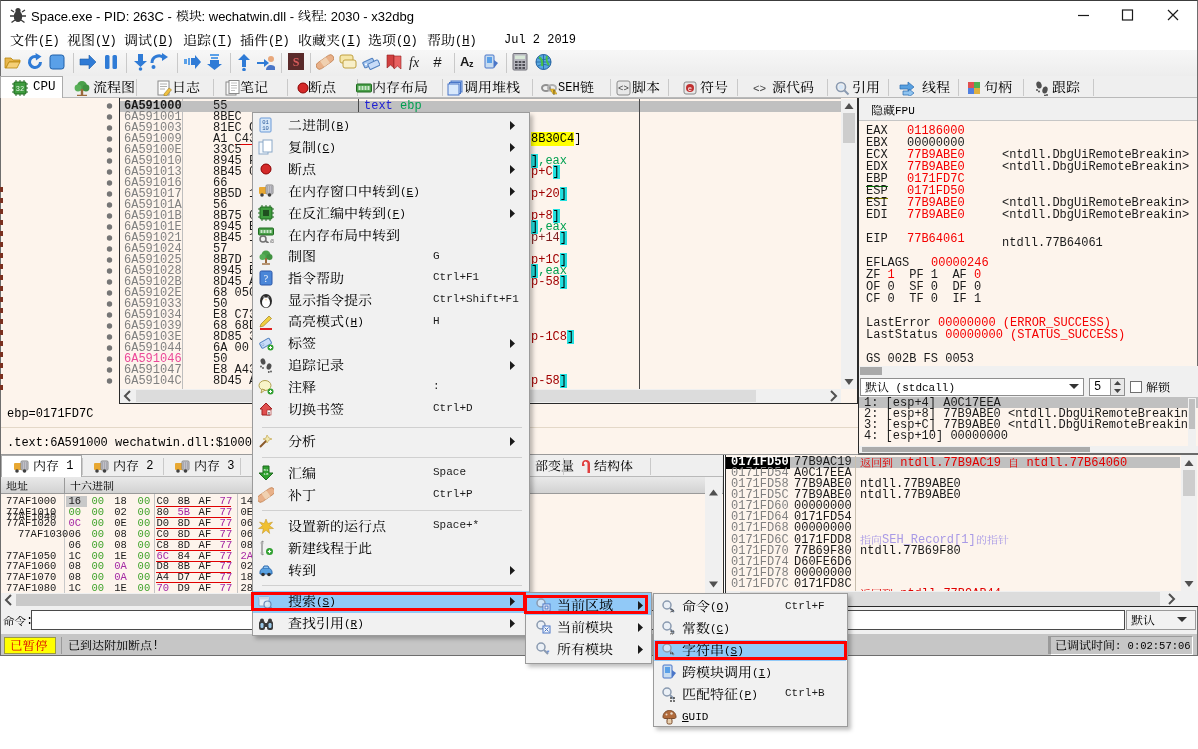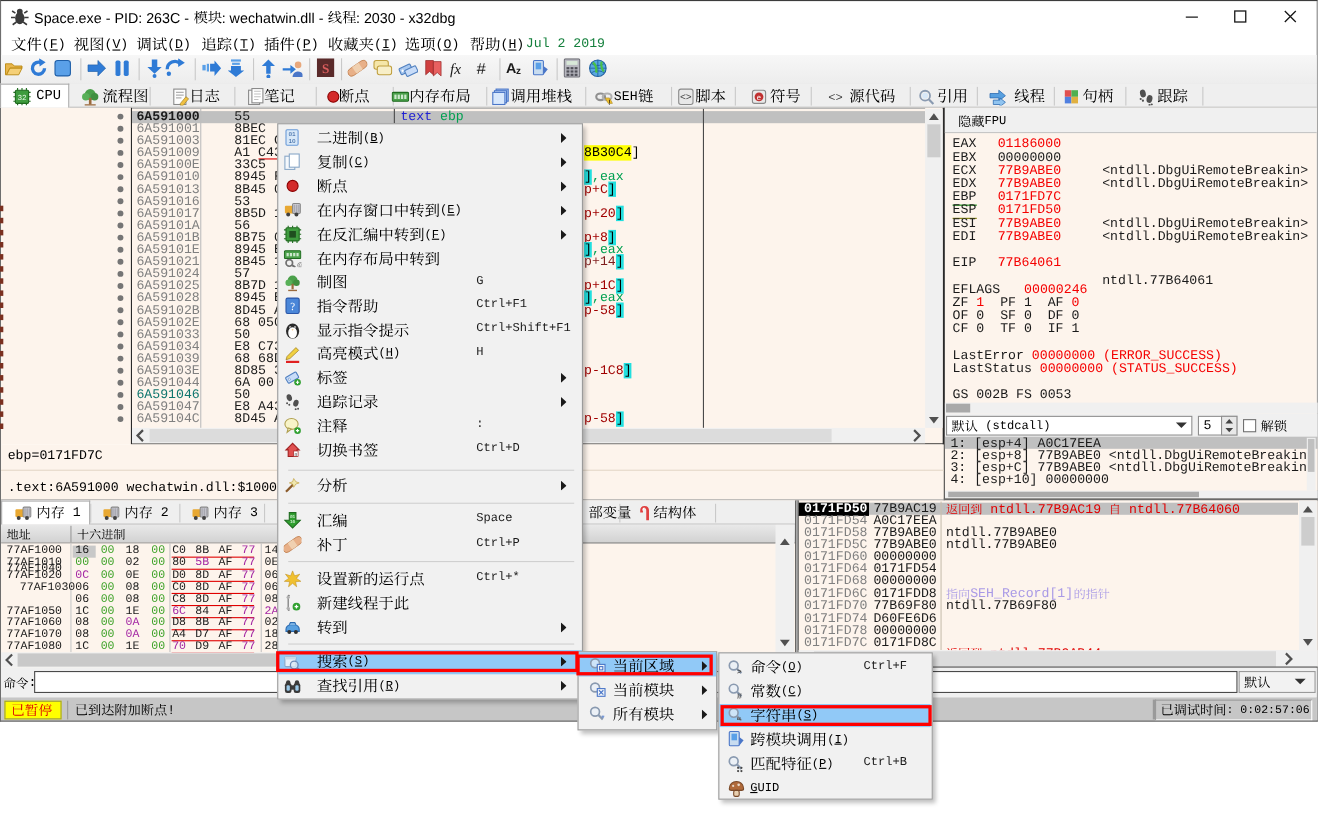--- a/index.html
+++ b/index.html
@@ -244,21 +244,21 @@
   </div>
 <div style="position:absolute;left:427px;top:33.8px;display:flex;align-items:center;height:14px">
     <div style="flex:none">
       <svg width="28" height="14" viewBox="0 0 250 125" style="fill:#000;display:block">
         <use href="#u5E2E" x="0"></use>
         <use href="#u52A9" x="125"></use>
       </svg>
     </div>
     <span style="flex:none;font:12px 'Liberation Mono',monospace;color:#000;line-height:14px;white-space:pre">(<u>H</u>)</span>
   </div>
-<div style="position:absolute;left:478px;top:32.6px;font:12px 'Liberation Mono',monospace;color:#15803d;white-space:pre;line-height:14px">Jul 2 2019</div>
+<div style="position:absolute;left:504px;top:32.6px;font:12px 'Liberation Mono',monospace;color:#000000;white-space:pre;line-height:14px">Jul 2 2019</div>
 <div style="position:absolute;left:1px;top:50px;width:1196px;height:26px;background:linear-gradient(#F7F7F7,#EDEDED);border-bottom:1px solid #D9D9D9"></div>
 <div style="position:absolute;left:73px;top:53px;width:1px;height:20px;background:#C9C9C9"></div>
 <div style="position:absolute;left:126px;top:53px;width:1px;height:20px;background:#C9C9C9"></div>
 <div style="position:absolute;left:177px;top:53px;width:1px;height:20px;background:#C9C9C9"></div>
 <div style="position:absolute;left:230px;top:53px;width:1px;height:20px;background:#C9C9C9"></div>
 <div style="position:absolute;left:281px;top:53px;width:1px;height:20px;background:#C9C9C9"></div>
 <div style="position:absolute;left:310px;top:53px;width:1px;height:20px;background:#C9C9C9"></div>
 <div style="position:absolute;left:454px;top:53px;width:1px;height:20px;background:#C9C9C9"></div>
 <div style="position:absolute;left:506px;top:53px;width:1px;height:20px;background:#C9C9C9"></div>
 <svg style="position:absolute;left:4px;top:55px" width="17" height="15" viewBox="0 0 17 15">
@@ -629,21 +629,21 @@
 <div style="position:absolute;left:213px;top:121.1px;font:12px 'Liberation Mono',monospace;color:#1A1A1A;white-space:pre;line-height:14px">81EC C801</div>
 <div style="position:absolute;left:124px;top:132.1px;font:12px 'Liberation Mono',monospace;color:#808080;white-space:pre;line-height:14px">6A591009</div>
 <div style="position:absolute;left:213px;top:132.1px;font:12px 'Liberation Mono',monospace;color:#1A1A1A;white-space:pre;line-height:14px">A1 <span style="display:inline-block;line-height:10px;height:10px;border-bottom:1px solid #D00">C43C</span></div>
 <div style="position:absolute;left:124px;top:143.1px;font:12px 'Liberation Mono',monospace;color:#808080;white-space:pre;line-height:14px">6A59100E</div>
 <div style="position:absolute;left:213px;top:143.1px;font:12px 'Liberation Mono',monospace;color:#1A1A1A;white-space:pre;line-height:14px">33C5</div>
 <div style="position:absolute;left:124px;top:154.1px;font:12px 'Liberation Mono',monospace;color:#808080;white-space:pre;line-height:14px">6A591010</div>
 <div style="position:absolute;left:213px;top:154.1px;font:12px 'Liberation Mono',monospace;color:#1A1A1A;white-space:pre;line-height:14px">8945 F0</div>
 <div style="position:absolute;left:124px;top:165.1px;font:12px 'Liberation Mono',monospace;color:#808080;white-space:pre;line-height:14px">6A591013</div>
 <div style="position:absolute;left:213px;top:165.1px;font:12px 'Liberation Mono',monospace;color:#1A1A1A;white-space:pre;line-height:14px">8B45 0C</div>
 <div style="position:absolute;left:124px;top:176.1px;font:12px 'Liberation Mono',monospace;color:#808080;white-space:pre;line-height:14px">6A591016</div>
-<div style="position:absolute;left:213px;top:176.1px;font:12px 'Liberation Mono',monospace;color:#1A1A1A;white-space:pre;line-height:14px">53</div>
+<div style="position:absolute;left:213px;top:176.1px;font:12px 'Liberation Mono',monospace;color:#1A1A1A;white-space:pre;line-height:14px">66</div>
 <div style="position:absolute;left:124px;top:187.1px;font:12px 'Liberation Mono',monospace;color:#808080;white-space:pre;line-height:14px">6A591017</div>
 <div style="position:absolute;left:213px;top:187.1px;font:12px 'Liberation Mono',monospace;color:#1A1A1A;white-space:pre;line-height:14px">8B5D 18</div>
 <div style="position:absolute;left:124px;top:198.1px;font:12px 'Liberation Mono',monospace;color:#808080;white-space:pre;line-height:14px">6A59101A</div>
 <div style="position:absolute;left:213px;top:198.1px;font:12px 'Liberation Mono',monospace;color:#1A1A1A;white-space:pre;line-height:14px">56</div>
 <div style="position:absolute;left:124px;top:209.1px;font:12px 'Liberation Mono',monospace;color:#808080;white-space:pre;line-height:14px">6A59101B</div>
 <div style="position:absolute;left:213px;top:209.1px;font:12px 'Liberation Mono',monospace;color:#1A1A1A;white-space:pre;line-height:14px">8B75 08</div>
 <div style="position:absolute;left:124px;top:220.1px;font:12px 'Liberation Mono',monospace;color:#808080;white-space:pre;line-height:14px">6A59101E</div>
 <div style="position:absolute;left:213px;top:220.1px;font:12px 'Liberation Mono',monospace;color:#1A1A1A;white-space:pre;line-height:14px">8945 EC</div>
 <div style="position:absolute;left:124px;top:231.1px;font:12px 'Liberation Mono',monospace;color:#808080;white-space:pre;line-height:14px">6A591021</div>
 <div style="position:absolute;left:213px;top:231.1px;font:12px 'Liberation Mono',monospace;color:#1A1A1A;white-space:pre;line-height:14px">8B45 14</div>
@@ -660,21 +660,21 @@
 <div style="position:absolute;left:124px;top:297.1px;font:12px 'Liberation Mono',monospace;color:#808080;white-space:pre;line-height:14px">6A591033</div>
 <div style="position:absolute;left:213px;top:297.1px;font:12px 'Liberation Mono',monospace;color:#1A1A1A;white-space:pre;line-height:14px">50</div>
 <div style="position:absolute;left:124px;top:308.1px;font:12px 'Liberation Mono',monospace;color:#808080;white-space:pre;line-height:14px">6A591034</div>
 <div style="position:absolute;left:213px;top:308.1px;font:12px 'Liberation Mono',monospace;color:#1A1A1A;white-space:pre;line-height:14px">E8 C736</div>
 <div style="position:absolute;left:124px;top:319.1px;font:12px 'Liberation Mono',monospace;color:#808080;white-space:pre;line-height:14px">6A591039</div>
 <div style="position:absolute;left:213px;top:319.1px;font:12px 'Liberation Mono',monospace;color:#1A1A1A;white-space:pre;line-height:14px">68 68D9</div>
 <div style="position:absolute;left:124px;top:330.1px;font:12px 'Liberation Mono',monospace;color:#808080;white-space:pre;line-height:14px">6A59103E</div>
 <div style="position:absolute;left:213px;top:330.1px;font:12px 'Liberation Mono',monospace;color:#1A1A1A;white-space:pre;line-height:14px">8D85 38</div>
 <div style="position:absolute;left:124px;top:341.1px;font:12px 'Liberation Mono',monospace;color:#808080;white-space:pre;line-height:14px">6A591044</div>
 <div style="position:absolute;left:213px;top:341.1px;font:12px 'Liberation Mono',monospace;color:#1A1A1A;white-space:pre;line-height:14px">6A 00</div>
-<div style="position:absolute;left:124px;top:352.1px;font:12px 'Liberation Mono',monospace;color:#0f766e;white-space:pre;line-height:14px">6A591046</div>
+<div style="position:absolute;left:124px;top:352.1px;font:12px 'Liberation Mono',monospace;color:#ec4899;white-space:pre;line-height:14px">6A591046</div>
 <div style="position:absolute;left:213px;top:352.1px;font:12px 'Liberation Mono',monospace;color:#1A1A1A;white-space:pre;line-height:14px">50</div>
 <div style="position:absolute;left:124px;top:363.1px;font:12px 'Liberation Mono',monospace;color:#808080;white-space:pre;line-height:14px">6A591047</div>
 <div style="position:absolute;left:213px;top:363.1px;font:12px 'Liberation Mono',monospace;color:#1A1A1A;white-space:pre;line-height:14px">E8 A436</div>
 <div style="position:absolute;left:124px;top:374.1px;font:12px 'Liberation Mono',monospace;color:#808080;white-space:pre;line-height:14px">6A59104C</div>
 <div style="position:absolute;left:213px;top:374.1px;font:12px 'Liberation Mono',monospace;color:#1A1A1A;white-space:pre;line-height:14px">8D45 A8</div>
 <div style="position:absolute;left:364px;top:99.1px;font:12px 'Liberation Mono',monospace;color:#000;white-space:pre;line-height:14px"><span style="color:#2121D3">text</span> <span style="color:#00A050">ebp</span></div>
 <div style="position:absolute;left:531px;top:132.1px;font:12px 'Liberation Mono',monospace;color:#000;white-space:pre;line-height:14px"><span style="background:#FFFF00">8B30C4</span>]</div>
 <div style="position:absolute;left:531px;top:154.1px;font:12px 'Liberation Mono',monospace;color:#000;white-space:pre;line-height:14px"><span style="background:#22DFDF">]</span><span style="color:#00A050">,eax</span></div>
 <div style="position:absolute;left:531px;top:165.1px;font:12px 'Liberation Mono',monospace;color:#000;white-space:pre;line-height:14px"><span style="color:#A00000">p+C</span><span style="background:#22DFDF">]</span></div>
 <div style="position:absolute;left:531px;top:187.1px;font:12px 'Liberation Mono',monospace;color:#000;white-space:pre;line-height:14px"><span style="color:#A00000">p+20</span><span style="background:#22DFDF">]</span></div>
@@ -732,21 +732,21 @@
 <div style="position:absolute;left:866px;top:184.0px;font:12px 'Liberation Mono',monospace;color:#1A1A1A;white-space:pre;line-height:14px"><span style="border-bottom:1.5px solid #7F7F00;">ESP</span></div>
 <div style="position:absolute;left:907px;top:184.0px;font:12px 'Liberation Mono',monospace;color:#F50000;white-space:pre;line-height:14px">0171FD50</div>
 <div style="position:absolute;left:866px;top:196.0px;font:12px 'Liberation Mono',monospace;color:#1A1A1A;white-space:pre;line-height:14px"><span style="">ESI</span></div>
 <div style="position:absolute;left:907px;top:196.0px;font:12px 'Liberation Mono',monospace;color:#F50000;white-space:pre;line-height:14px">77B9ABE0</div>
 <div style="position:absolute;left:1002px;top:196.0px;font:12px 'Liberation Mono',monospace;color:#1A1A1A;white-space:pre;line-height:14px">&lt;ntdll.DbgUiRemoteBreakin&gt;</div>
 <div style="position:absolute;left:866px;top:208.0px;font:12px 'Liberation Mono',monospace;color:#1A1A1A;white-space:pre;line-height:14px"><span style="">EDI</span></div>
 <div style="position:absolute;left:907px;top:208.0px;font:12px 'Liberation Mono',monospace;color:#F50000;white-space:pre;line-height:14px">77B9ABE0</div>
 <div style="position:absolute;left:1002px;top:208.0px;font:12px 'Liberation Mono',monospace;color:#1A1A1A;white-space:pre;line-height:14px">&lt;ntdll.DbgUiRemoteBreakin&gt;</div>
 <div style="position:absolute;left:866px;top:232.0px;font:12px 'Liberation Mono',monospace;color:#1A1A1A;white-space:pre;line-height:14px"><span style="">EIP</span></div>
 <div style="position:absolute;left:907px;top:232.0px;font:12px 'Liberation Mono',monospace;color:#F50000;white-space:pre;line-height:14px">77B64061</div>
-<div style="position:absolute;left:1002px;top:248px;font:12px 'Liberation Mono',monospace;color:#1A1A1A;white-space:pre;line-height:14px">ntdll.77B64061</div>
+<div style="position:absolute;left:1002px;top:236px;font:12px 'Liberation Mono',monospace;color:#1A1A1A;white-space:pre;line-height:14px">ntdll.77B64061</div>
 <div style="position:absolute;left:866px;top:256.0px;font:12px 'Liberation Mono',monospace;color:#1A1A1A;white-space:pre;line-height:14px">EFLAGS</div>
 <div style="position:absolute;left:931px;top:256.0px;font:12px 'Liberation Mono',monospace;color:#F50000;white-space:pre;line-height:14px">00000246</div>
 <div style="position:absolute;left:866px;top:268.0px;font:12px 'Liberation Mono',monospace;color:#1A1A1A;white-space:pre;line-height:14px">ZF <span style="color:#F50000">1</span>  PF 1  AF <span style="color:#F50000">0</span></div>
 <div style="position:absolute;left:866px;top:280.0px;font:12px 'Liberation Mono',monospace;color:#1A1A1A;white-space:pre;line-height:14px">OF 0  SF 0  DF 0</div>
 <div style="position:absolute;left:866px;top:292.0px;font:12px 'Liberation Mono',monospace;color:#1A1A1A;white-space:pre;line-height:14px">CF 0  TF 0  IF 1</div>
 <div style="position:absolute;left:866px;top:316.0px;font:12px 'Liberation Mono',monospace;color:#1A1A1A;white-space:pre;line-height:14px">LastError <span style="color:#F50000">00000000 (ERROR_SUCCESS)</span></div>
 <div style="position:absolute;left:866px;top:328.0px;font:12px 'Liberation Mono',monospace;color:#1A1A1A;white-space:pre;line-height:14px">LastStatus <span style="color:#F50000">00000000 (STATUS_SUCCESS)</span></div>
 <div style="position:absolute;left:866px;top:352.0px;font:12px 'Liberation Mono',monospace;color:#1A1A1A;white-space:pre;line-height:14px">GS 002B FS 0053</div>
 <div style="position:absolute;left:859px;top:366px;width:339px;height:10px;background:#F0F0F0"></div>
 <div style="position:absolute;left:860px;top:367px;width:22px;height:8px;background:#A9A9A9"></div>
@@ -1363,21 +1363,21 @@
         <use href="#u8BBE" x="0"></use>
         <use href="#u7F6E" x="125"></use>
         <use href="#u65B0" x="250"></use>
         <use href="#u7684" x="375"></use>
         <use href="#u8FD0" x="500"></use>
         <use href="#u884C" x="625"></use>
         <use href="#u70B9" x="750"></use>
       </svg>
     </div>
   </div>
-<div style="position:absolute;left:433px;top:519.2px;font:11px 'Liberation Mono',monospace;color:#1A1A1A;white-space:pre;line-height:13px">Ctrl+*</div>
+<div style="position:absolute;left:433px;top:519.2px;font:11px 'Liberation Mono',monospace;color:#1A1A1A;white-space:pre;line-height:13px">Space+*</div>
 <div style="position:absolute;left:288px;top:541.8px;display:flex;align-items:center;height:14px">
     <div style="flex:none">
       <svg width="84" height="14" viewBox="0 0 750 125" style="fill:#000;display:block">
         <use href="#u65B0" x="0"></use>
         <use href="#u5EFA" x="125"></use>
         <use href="#u7EBF" x="250"></use>
         <use href="#u7A0B" x="375"></use>
         <use href="#u4E8E" x="500"></use>
         <use href="#u6B64" x="625"></use>
       </svg>

